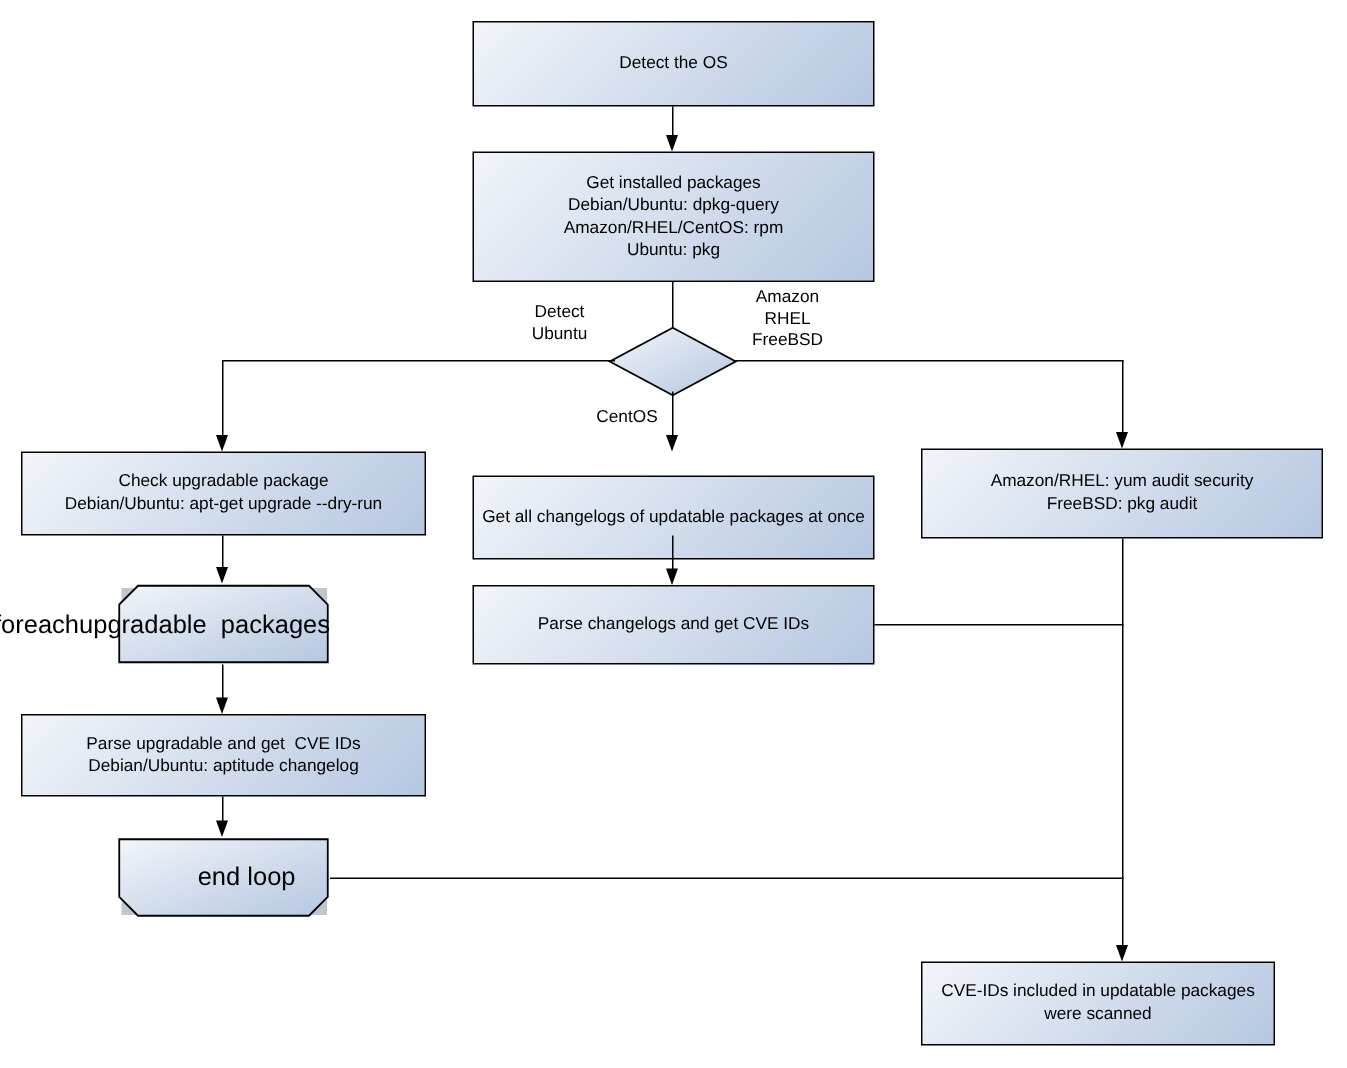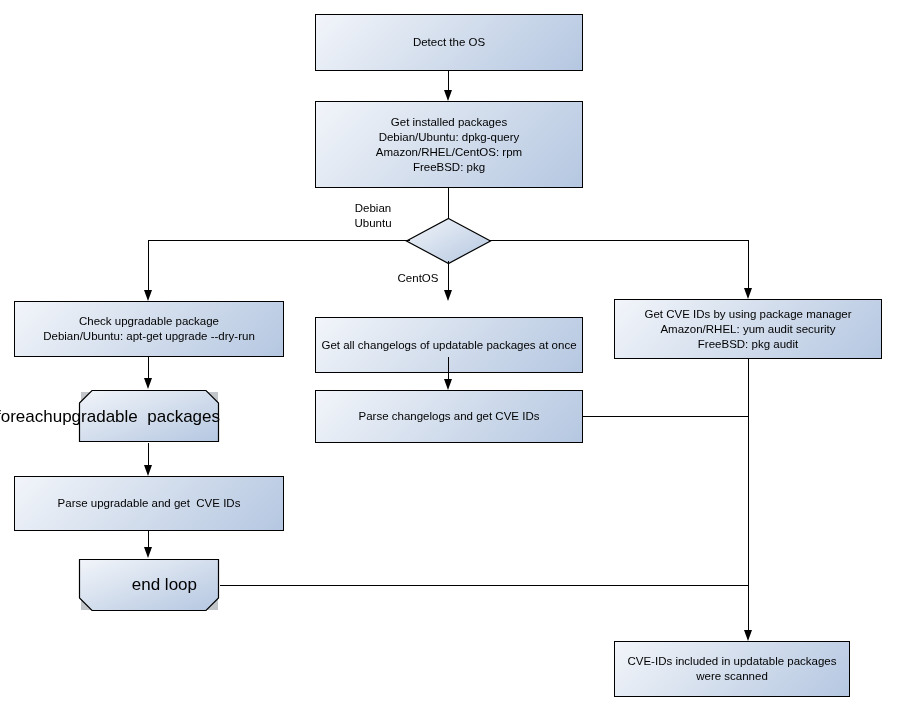--- a/index.html
+++ b/index.html
@@ -69,44 +69,44 @@
   </svg>
 
   <div class="node" style="left:315px;top:14px;width:268px;height:57px">
     <div class="line">Detect the OS</div>
   </div>
 
   <div class="node" style="left:315px;top:101px;width:268px;height:87px">
     <div class="line">Get installed packages</div>
     <div class="line">Debian/Ubuntu: dpkg-query</div>
     <div class="line">Amazon/RHEL/CentOS: rpm</div>
-    <div class="line">FreeBSD: pkg</div>
+    <div class="line">Ubuntu: pkg</div>
   </div>
 
   <div class="node" style="left:14px;top:301px;width:270px;height:56px">
     <div class="line">Check upgradable package</div>
     <div class="line">Debian/Ubuntu: apt-get upgrade --dry-run</div>
   </div>
 
   <div class="node" style="left:315px;top:317px;width:268px;height:56px">
     <div class="line">Get all changelogs of updatable packages at once</div>
   </div>
 
   <div class="node" style="left:614px;top:299px;width:268px;height:60px">
-    <div class="line">Get CVE IDs by using package manager</div>
     <div class="line">Amazon/RHEL: yum audit security</div>
     <div class="line">FreeBSD: pkg audit</div>
   </div>
 
   <div class="node" style="left:315px;top:390px;width:268px;height:53px">
     <div class="line">Parse changelogs and get CVE IDs</div>
   </div>
 
   <div class="node" style="left:14px;top:476px;width:270px;height:55px">
     <div class="line">Parse upgradable and get  CVE IDs</div>
+    <div class="line">Debian/Ubuntu: aptitude changelog</div>
   </div>
 
   <div class="node" style="left:614px;top:641px;width:236px;height:56px">
     <div class="line">CVE-IDs included in updatable packages</div>
     <div class="line">were scanned</div>
   </div>
 
   <svg class="shape" style="left:405px;top:217px" width="87" height="48">
     <polygon points="43.5,1.5 85.5,24 43.5,46.5 1.5,24" fill="url(#nodeGrad)" stroke="#000" stroke-width="1.2"></polygon>
   </svg>
@@ -157,20 +157,25 @@
   <div class="arrow-down" style="left:144px;top:547px"></div>
 
   <div class="edge h" style="left:583px;top:416px;width:166px"></div>
 
   <div class="edge h" style="left:220px;top:585px;width:529px"></div>
 
   <div class="edge v" style="left:748px;top:359px;height:272px"></div>
   <div class="arrow-down" style="left:744px;top:630px"></div>
 
   <div class="edge-label" style="left:338px;top:201px;width:70px">
-    <div class="line">Debian</div>
+    <div class="line">Detect</div>
     <div class="line">Ubuntu</div>
   </div>
 
+  <div class="edge-label" style="left:492px;top:191px;width:66px">
+    <div class="line">Amazon</div>
+    <div class="line">RHEL</div>
+    <div class="line">FreeBSD</div>
+  </div>
 
   <div class="edge-label" style="left:392px;top:271px;width:52px">CentOS</div>
 
 </div>
 
 </body></html>

